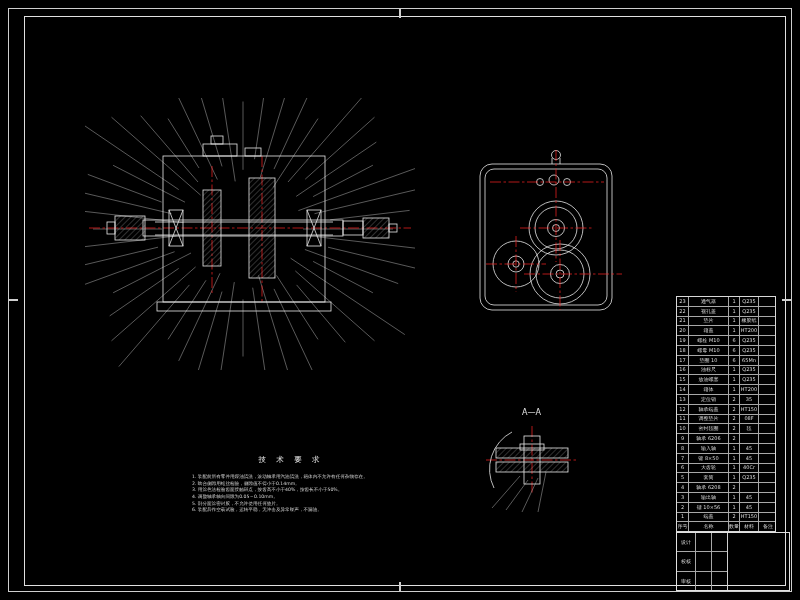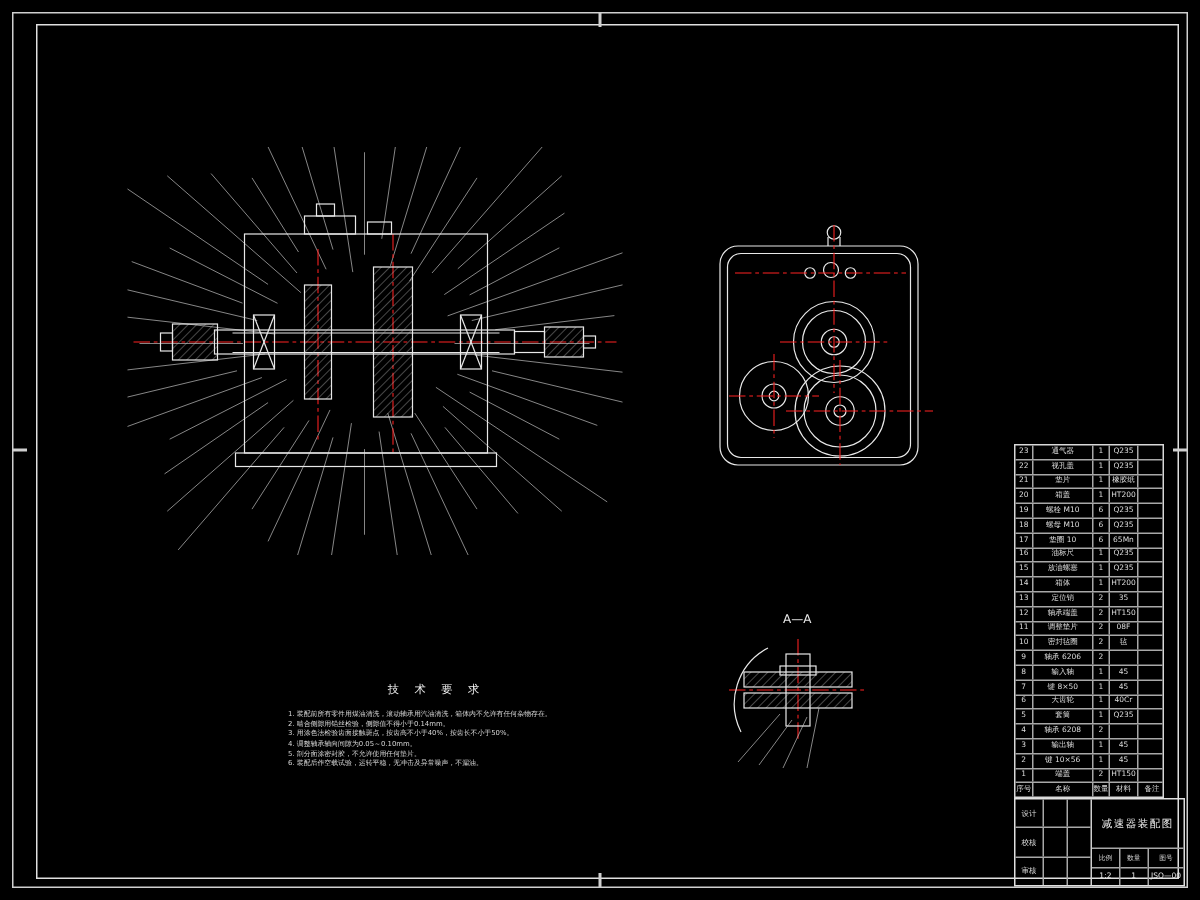--- a/index.html
+++ b/index.html
@@ -392,30 +392,13 @@
       <div class="tb-label">校核</div>
       <div class="tb-sig"></div>
       <div class="tb-date"></div>
     </div>
     <div class="tb-row">
       <div class="tb-label">审核</div>
       <div class="tb-sig"></div>
       <div class="tb-date"></div>
     </div>
   </div>
-  <div class="tb-right">
-    <div class="tb-title">减速器装配图</div>
-    <div class="tb-meta">
-      <div class="tb-cellcol">
-        <div class="tb-k">比例</div>
-        <div class="tb-v">1:2</div>
-      </div>
-      <div class="tb-cellcol">
-        <div class="tb-k">数量</div>
-        <div class="tb-v">1</div>
-      </div>
-      <div class="tb-cellcol">
-        <div class="tb-k">图号</div>
-        <div class="tb-v">JSQ—00</div>
-      </div>
-    </div>
-  </div>
 </div>
 
 </body></html>

